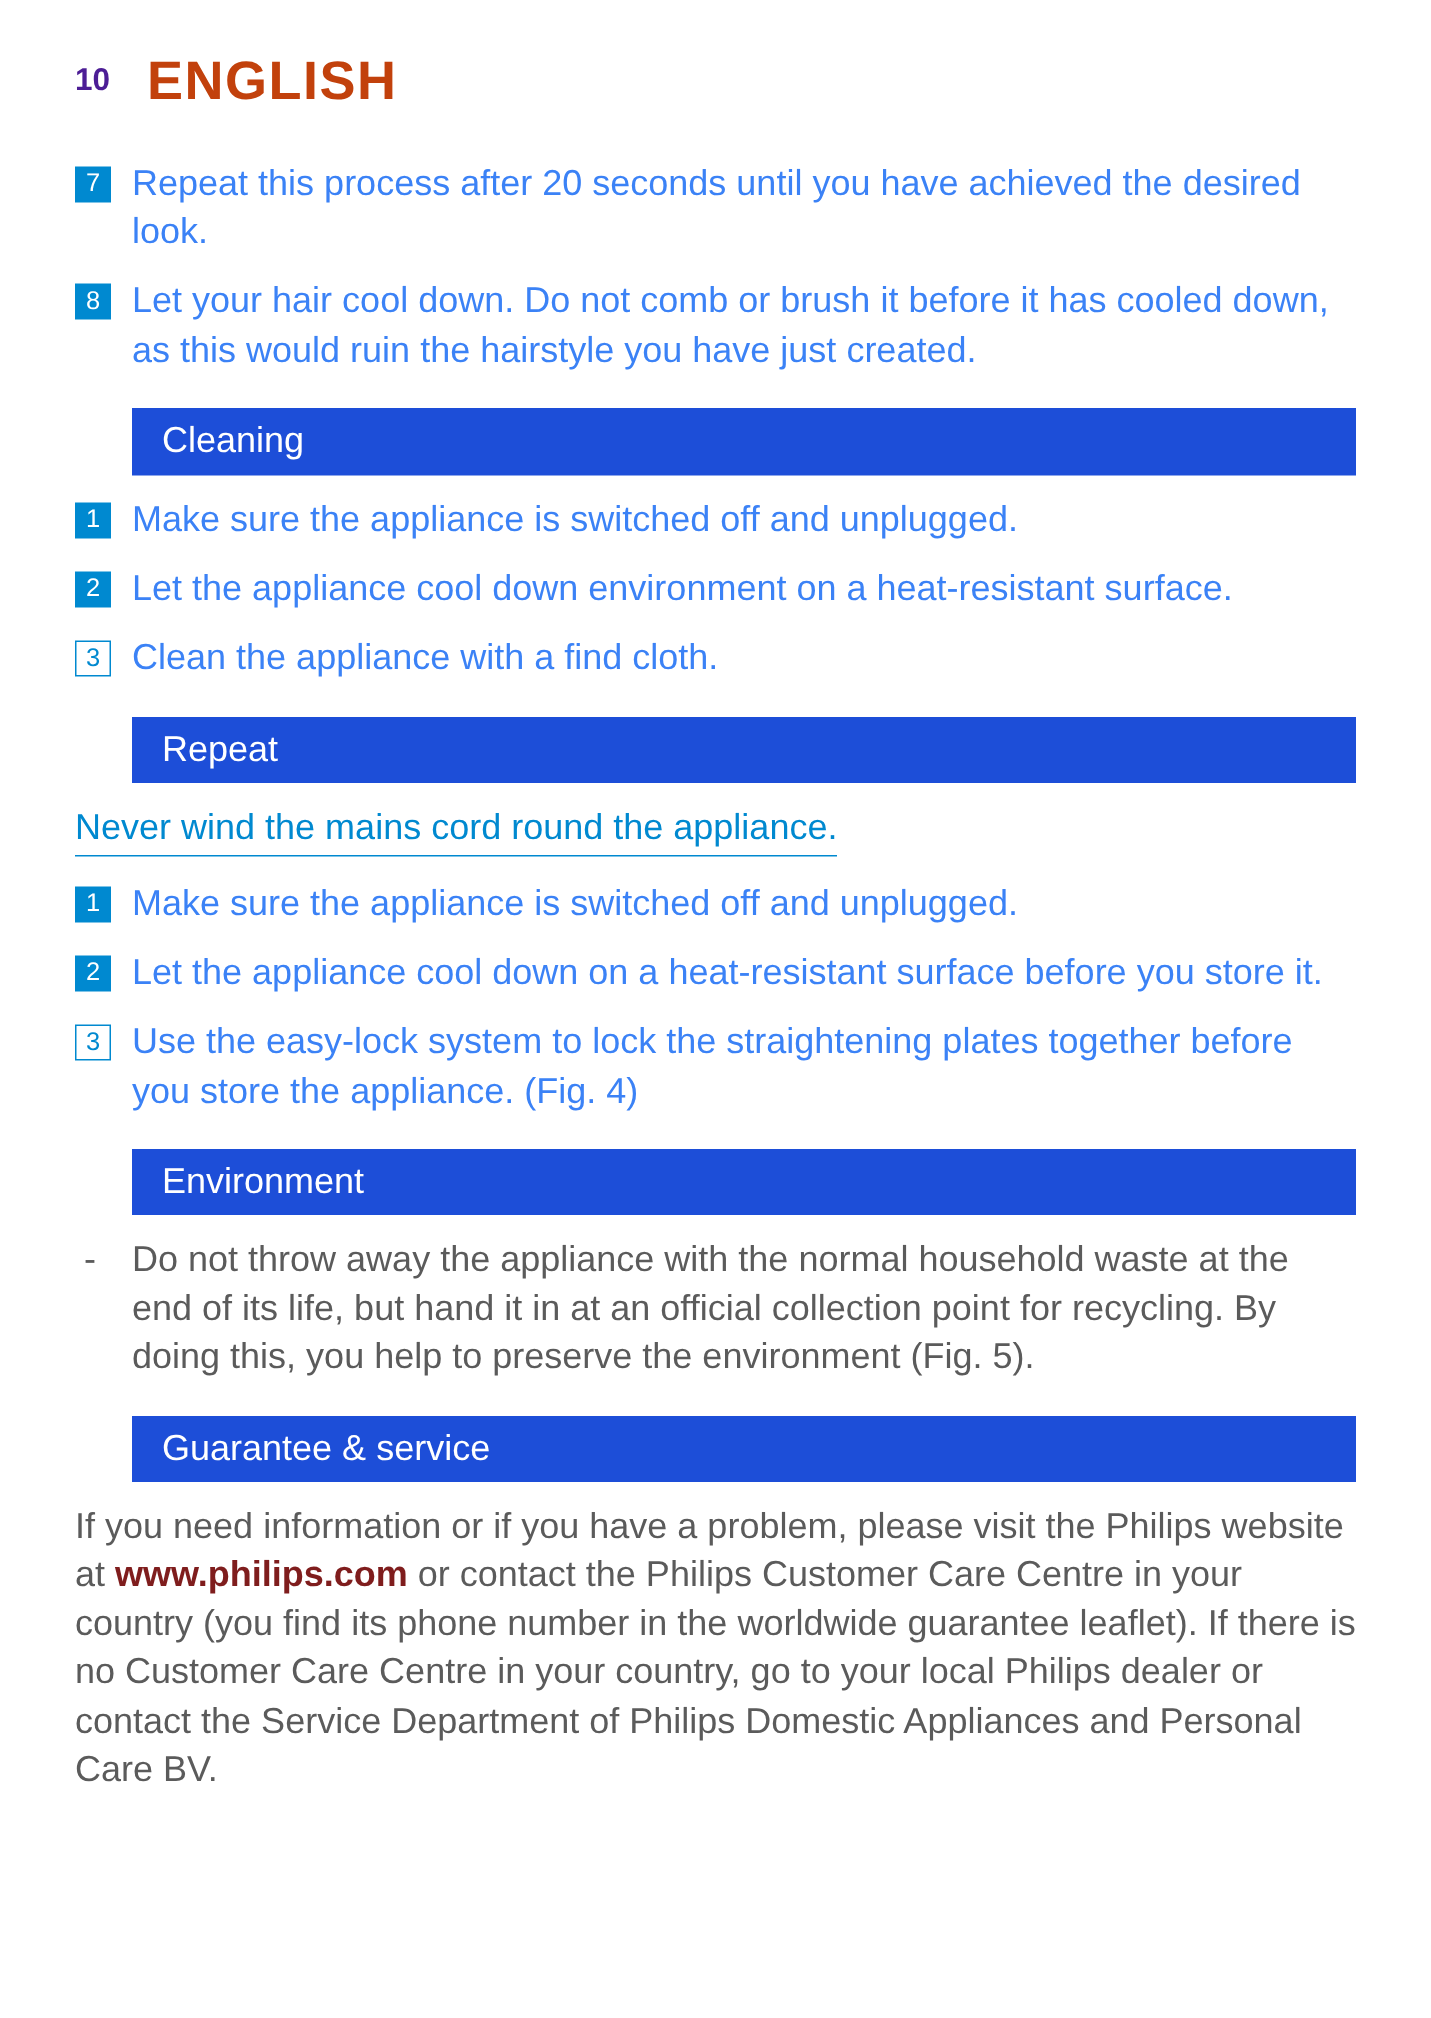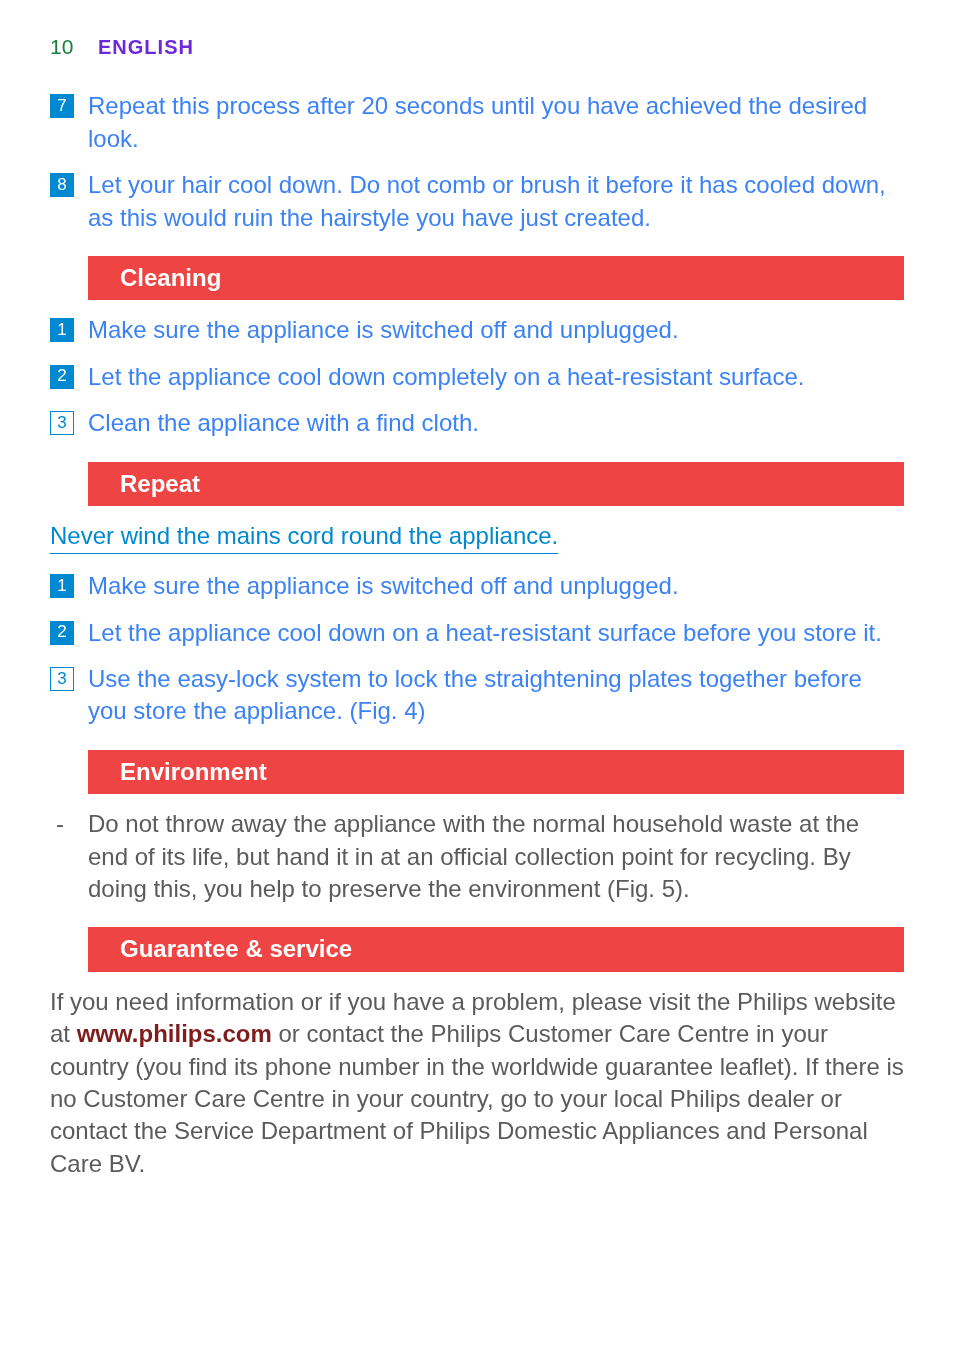--- a/index.html
+++ b/index.html
@@ -13,31 +13,31 @@
       line-height: 1.35;
       color: #5b5b5b;
       padding: 30px 50px;
       width: 954px;
       background: #ffffff;
     }
     .page-header {
       margin-bottom: 28px;
     }
     .page-num {
-      color: #15803d;
+      color: #4c1d95;
       font-size: 21px;
-      font-weight: 400;
+      font-weight: 700;
       margin-right: 18px;
       vertical-align: middle;
       margin-top: 45px;
     }
     .lang-title {
-      color: #6d28d9;
+      color: #c2410c;
       font-weight: 700;
-      font-size: 20px;
+      font-size: 36px;
       letter-spacing: 1px;
       vertical-align: middle;
     }
     .step-item {
       display: flex;
       align-items: flex-start;
       margin-bottom: 14px;
     }
     .step-num {
       display: inline-flex;
@@ -56,25 +56,25 @@
     .step-num.outline {
       border: 1px solid #0089d0;
       color: #0089d0;
       background: #ffffff;
     }
     .step-text {
       flex: 1;
       color: #3b82f6;
     }
     .section-header {
-      background: #ef4444;
+      background: #1d4ed8;
       color: #ffffff;
-      font-weight: 700;
+      font-weight: 400;
       font-size: 24px;
-      padding: 6px 32px;
+      padding: 6px 20px;
       margin-top: 22px;
       margin-bottom: 14px;
       margin-left: 38px;
     }
     .note-text {
       color: #0089d0;
       border-bottom: 1px solid #0089d0;
       display: inline-block;
       margin-bottom: 16px;
       padding-bottom: 1px;
@@ -123,21 +123,21 @@
   </div>
 
 <div class="section-header">Cleaning</div>
 <div id="cleaning-steps">
     <div class="step-item">
       <span class="step-num">1</span>
       <span class="step-text">Make sure the appliance is switched off and unplugged.</span>
     </div>
     <div class="step-item">
       <span class="step-num">2</span>
-      <span class="step-text">Let the appliance cool down completely on a heat-resistant surface.</span>
+      <span class="step-text">Let the appliance cool down environment on a heat-resistant surface.</span>
     </div>
     <div class="step-item">
       <span class="step-num outline">3</span>
       <span class="step-text">Clean the appliance with a find cloth.</span>
     </div>
   </div>
 
 <div class="section-header">Repeat</div>
 <div>
   <span class="note-text">Never wind the mains cord round the appliance.</span>

